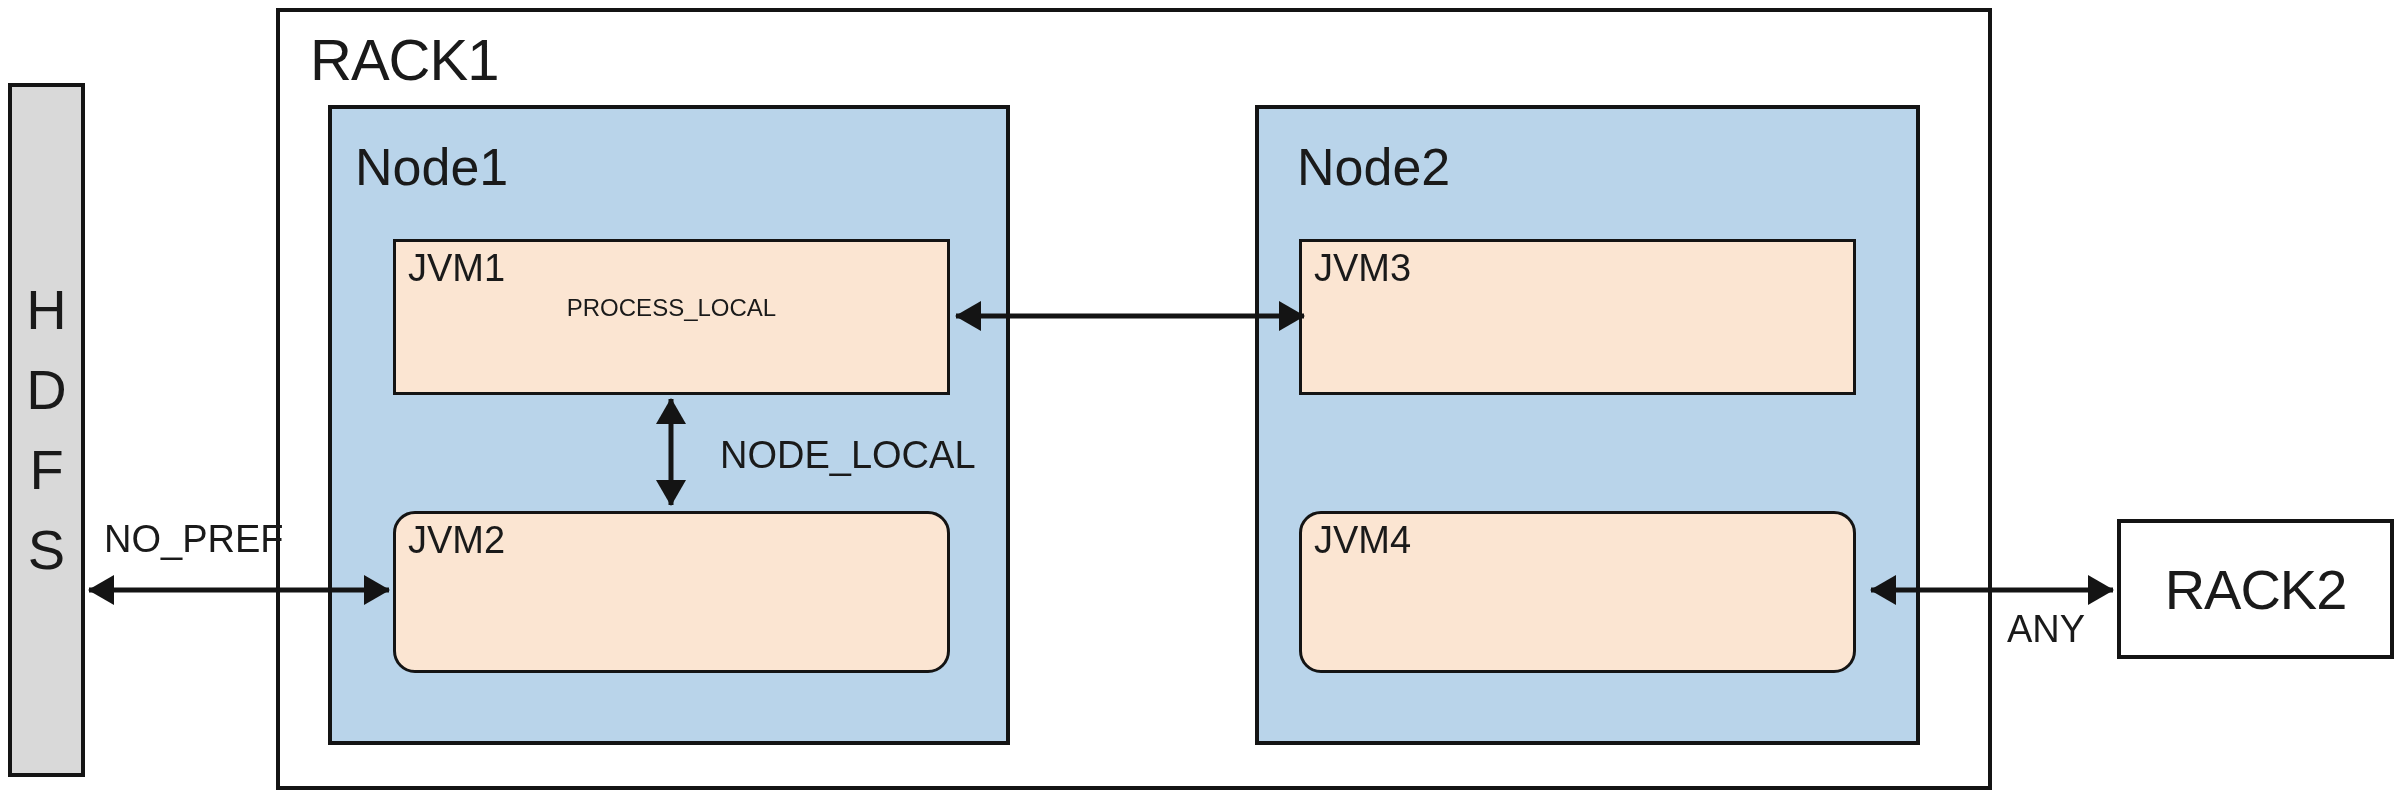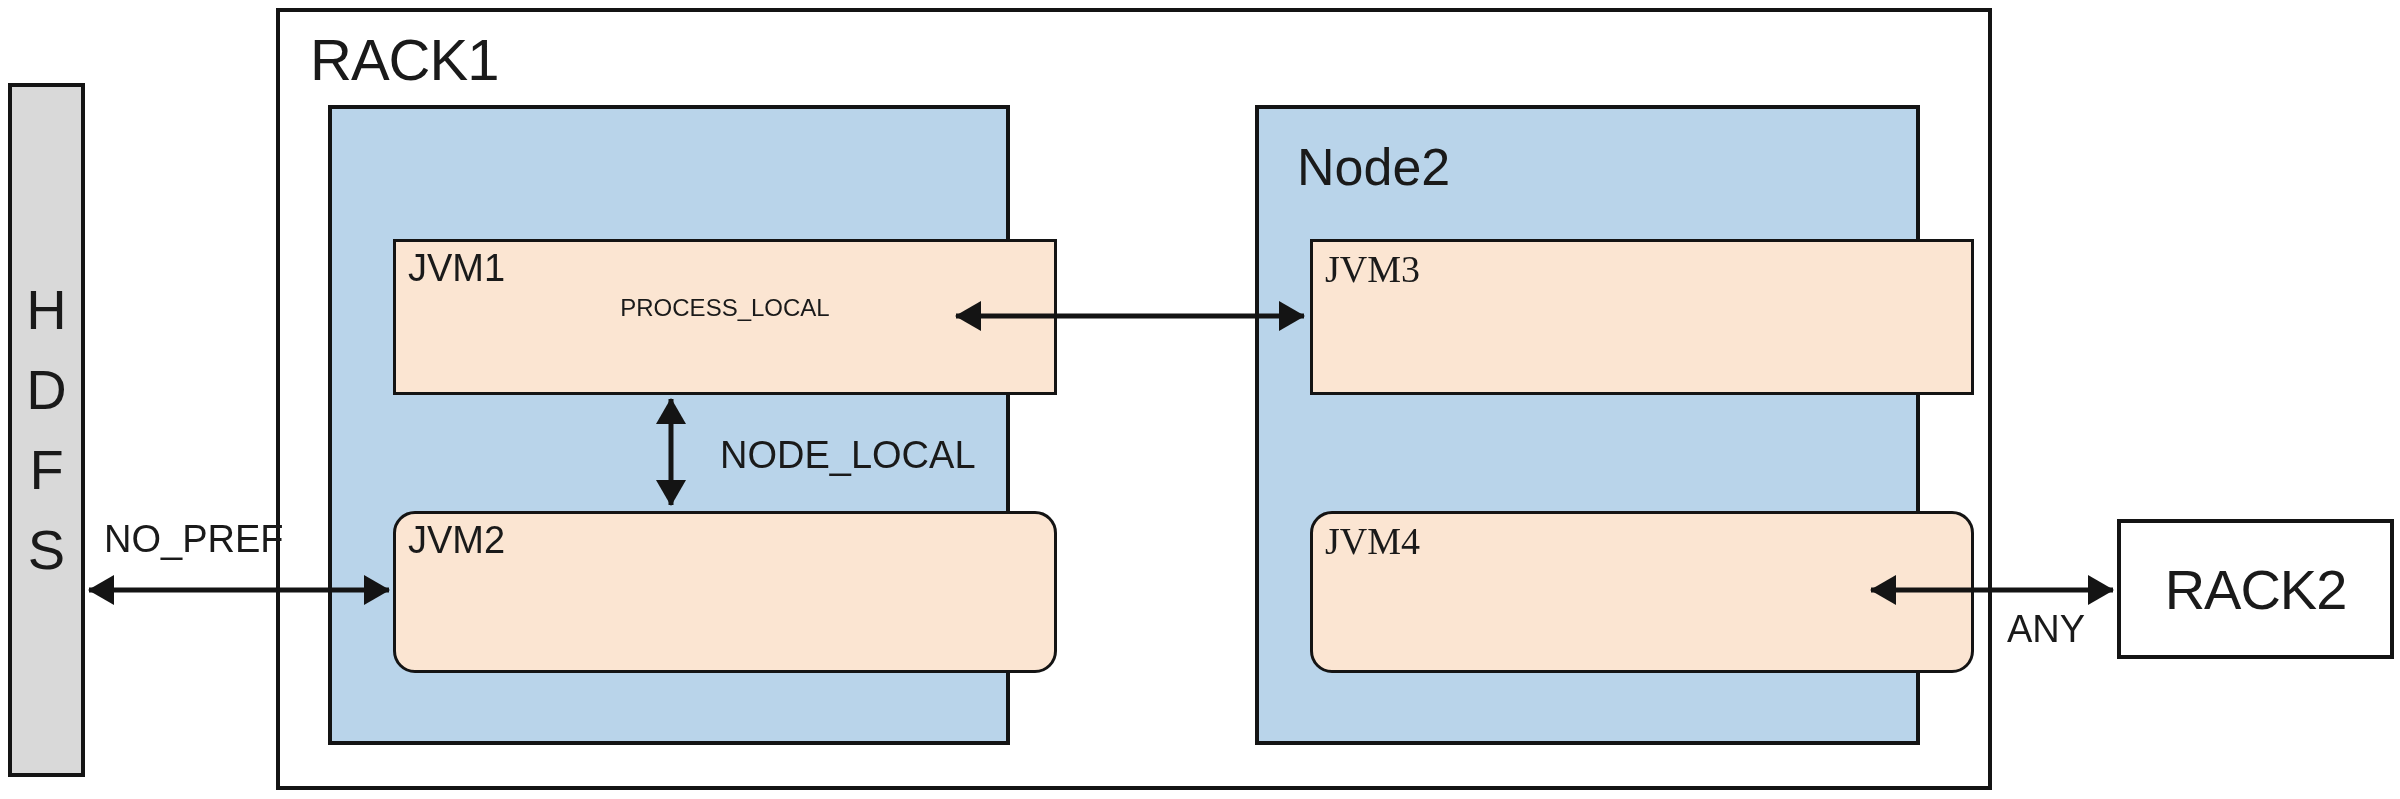--- a/index.html
+++ b/index.html
@@ -39,27 +39,27 @@
     position:absolute;top:93px;height:640px;
     background:var(--node-fill);border:4px solid var(--border);
   }
   .node1{left:48px;width:682px;}
   .node2{left:975px;width:665px;}
   .node-label{position:absolute;top:28px;font-size:52px;}
   .node1 .node-label{left:23px;}
   .node2 .node-label{left:38px;}
   
   .jvm{
-    position:absolute;width:664px;
+    position:absolute;width:557px;
     background:var(--jvm-fill);border:3px solid var(--border);
   }
   .jvm-top{top:130px;height:156px;}
   .jvm-bottom{top:402px;height:162px;border-radius:22px;}
   .node1 .jvm{left:61px;}
-  .node2 .jvm{left:51px;font-family:Liberation Serif, serif;}
+  .node2 .jvm{left:40px;}
   .jvm-label{position:absolute;left:12px;top:5px;font-size:38px;}
   .jvm-annotation{
     position:absolute;left:0;right:0;top:52px;text-align:center;font-size:24px;
   }
   
   .rack2{
     position:absolute;left:2117px;top:519px;width:277px;height:140px;
     background:var(--bg);border:4px solid var(--border);
     display:flex;align-items:center;justify-content:center;
   }
@@ -84,20 +84,21 @@
       <span>D</span>
       <span>F</span>
       <span>S</span>
     </div>
   </div>
 
   <div class="rack1">
     <div class="rack1-label">RACK1</div>
 
     <div class="node node1">
+      <div class="node-label">Node1</div>
       <div class="jvm jvm-top">
         <span class="jvm-label">JVM1</span>
         <div class="jvm-annotation">PROCESS_LOCAL</div>
       </div>
       <div class="jvm jvm-bottom">
         <span class="jvm-label">JVM2</span>
       </div>
     </div>
 
     <div class="node node2">

